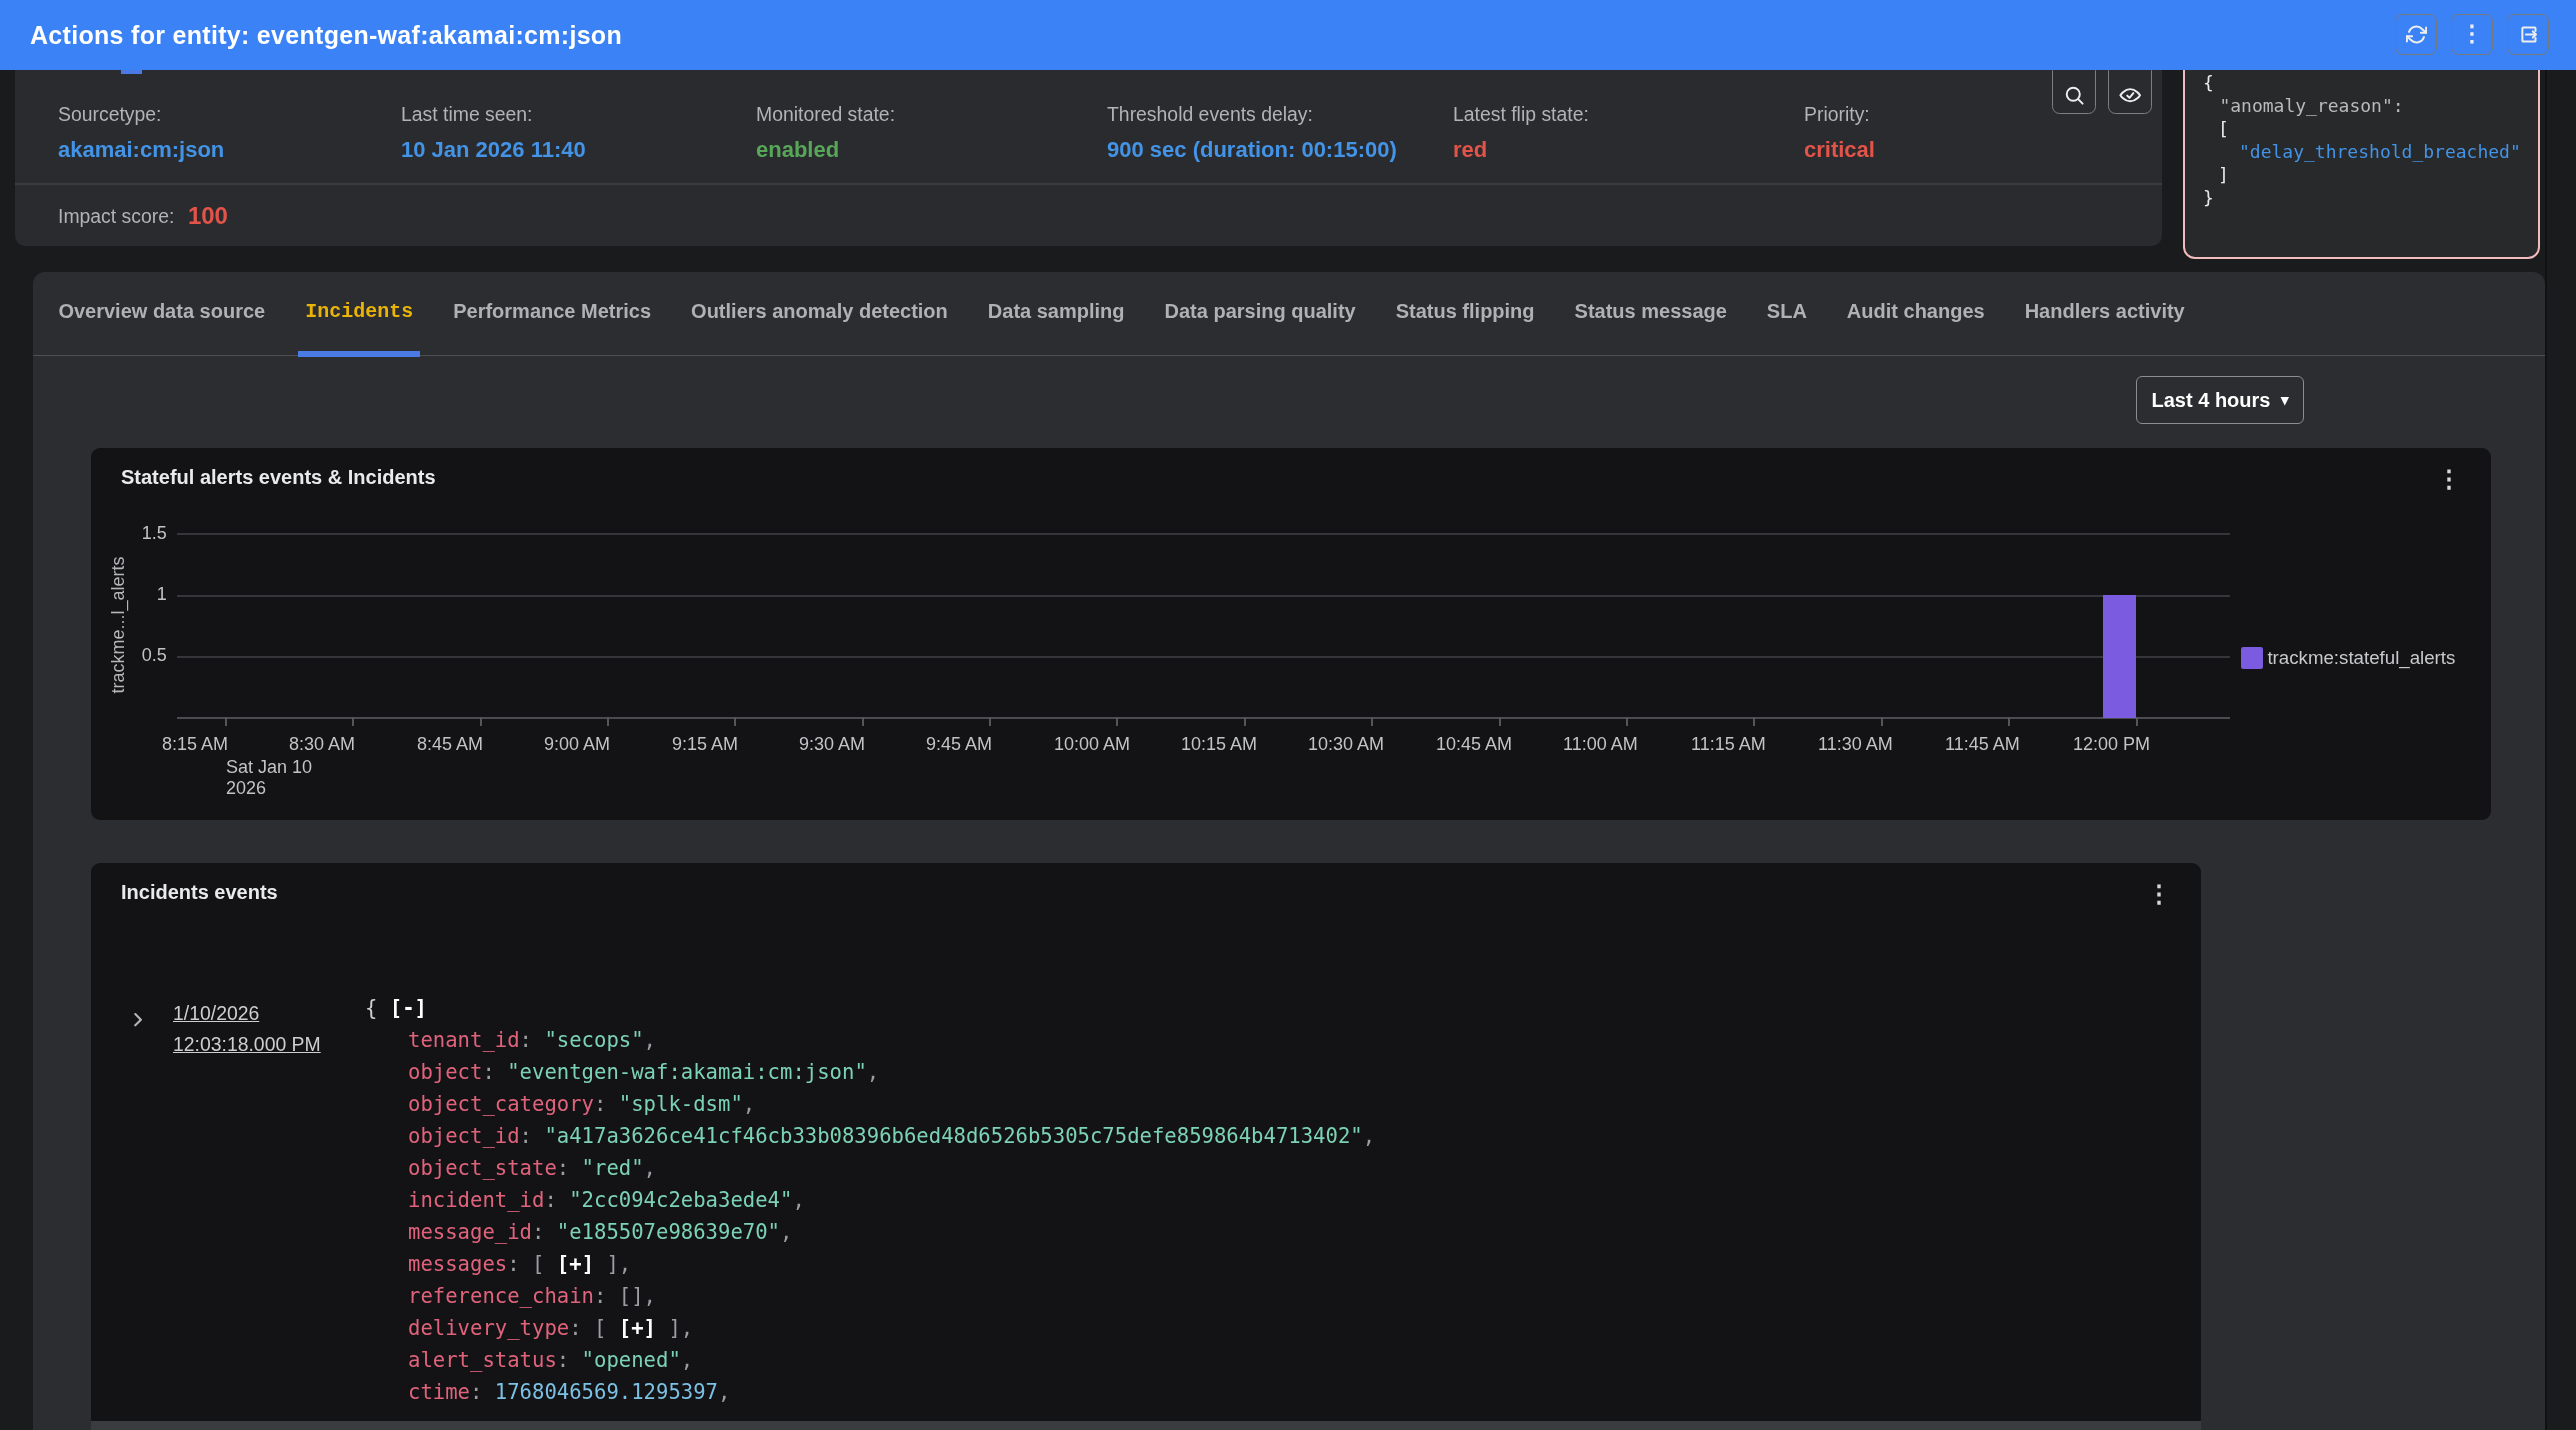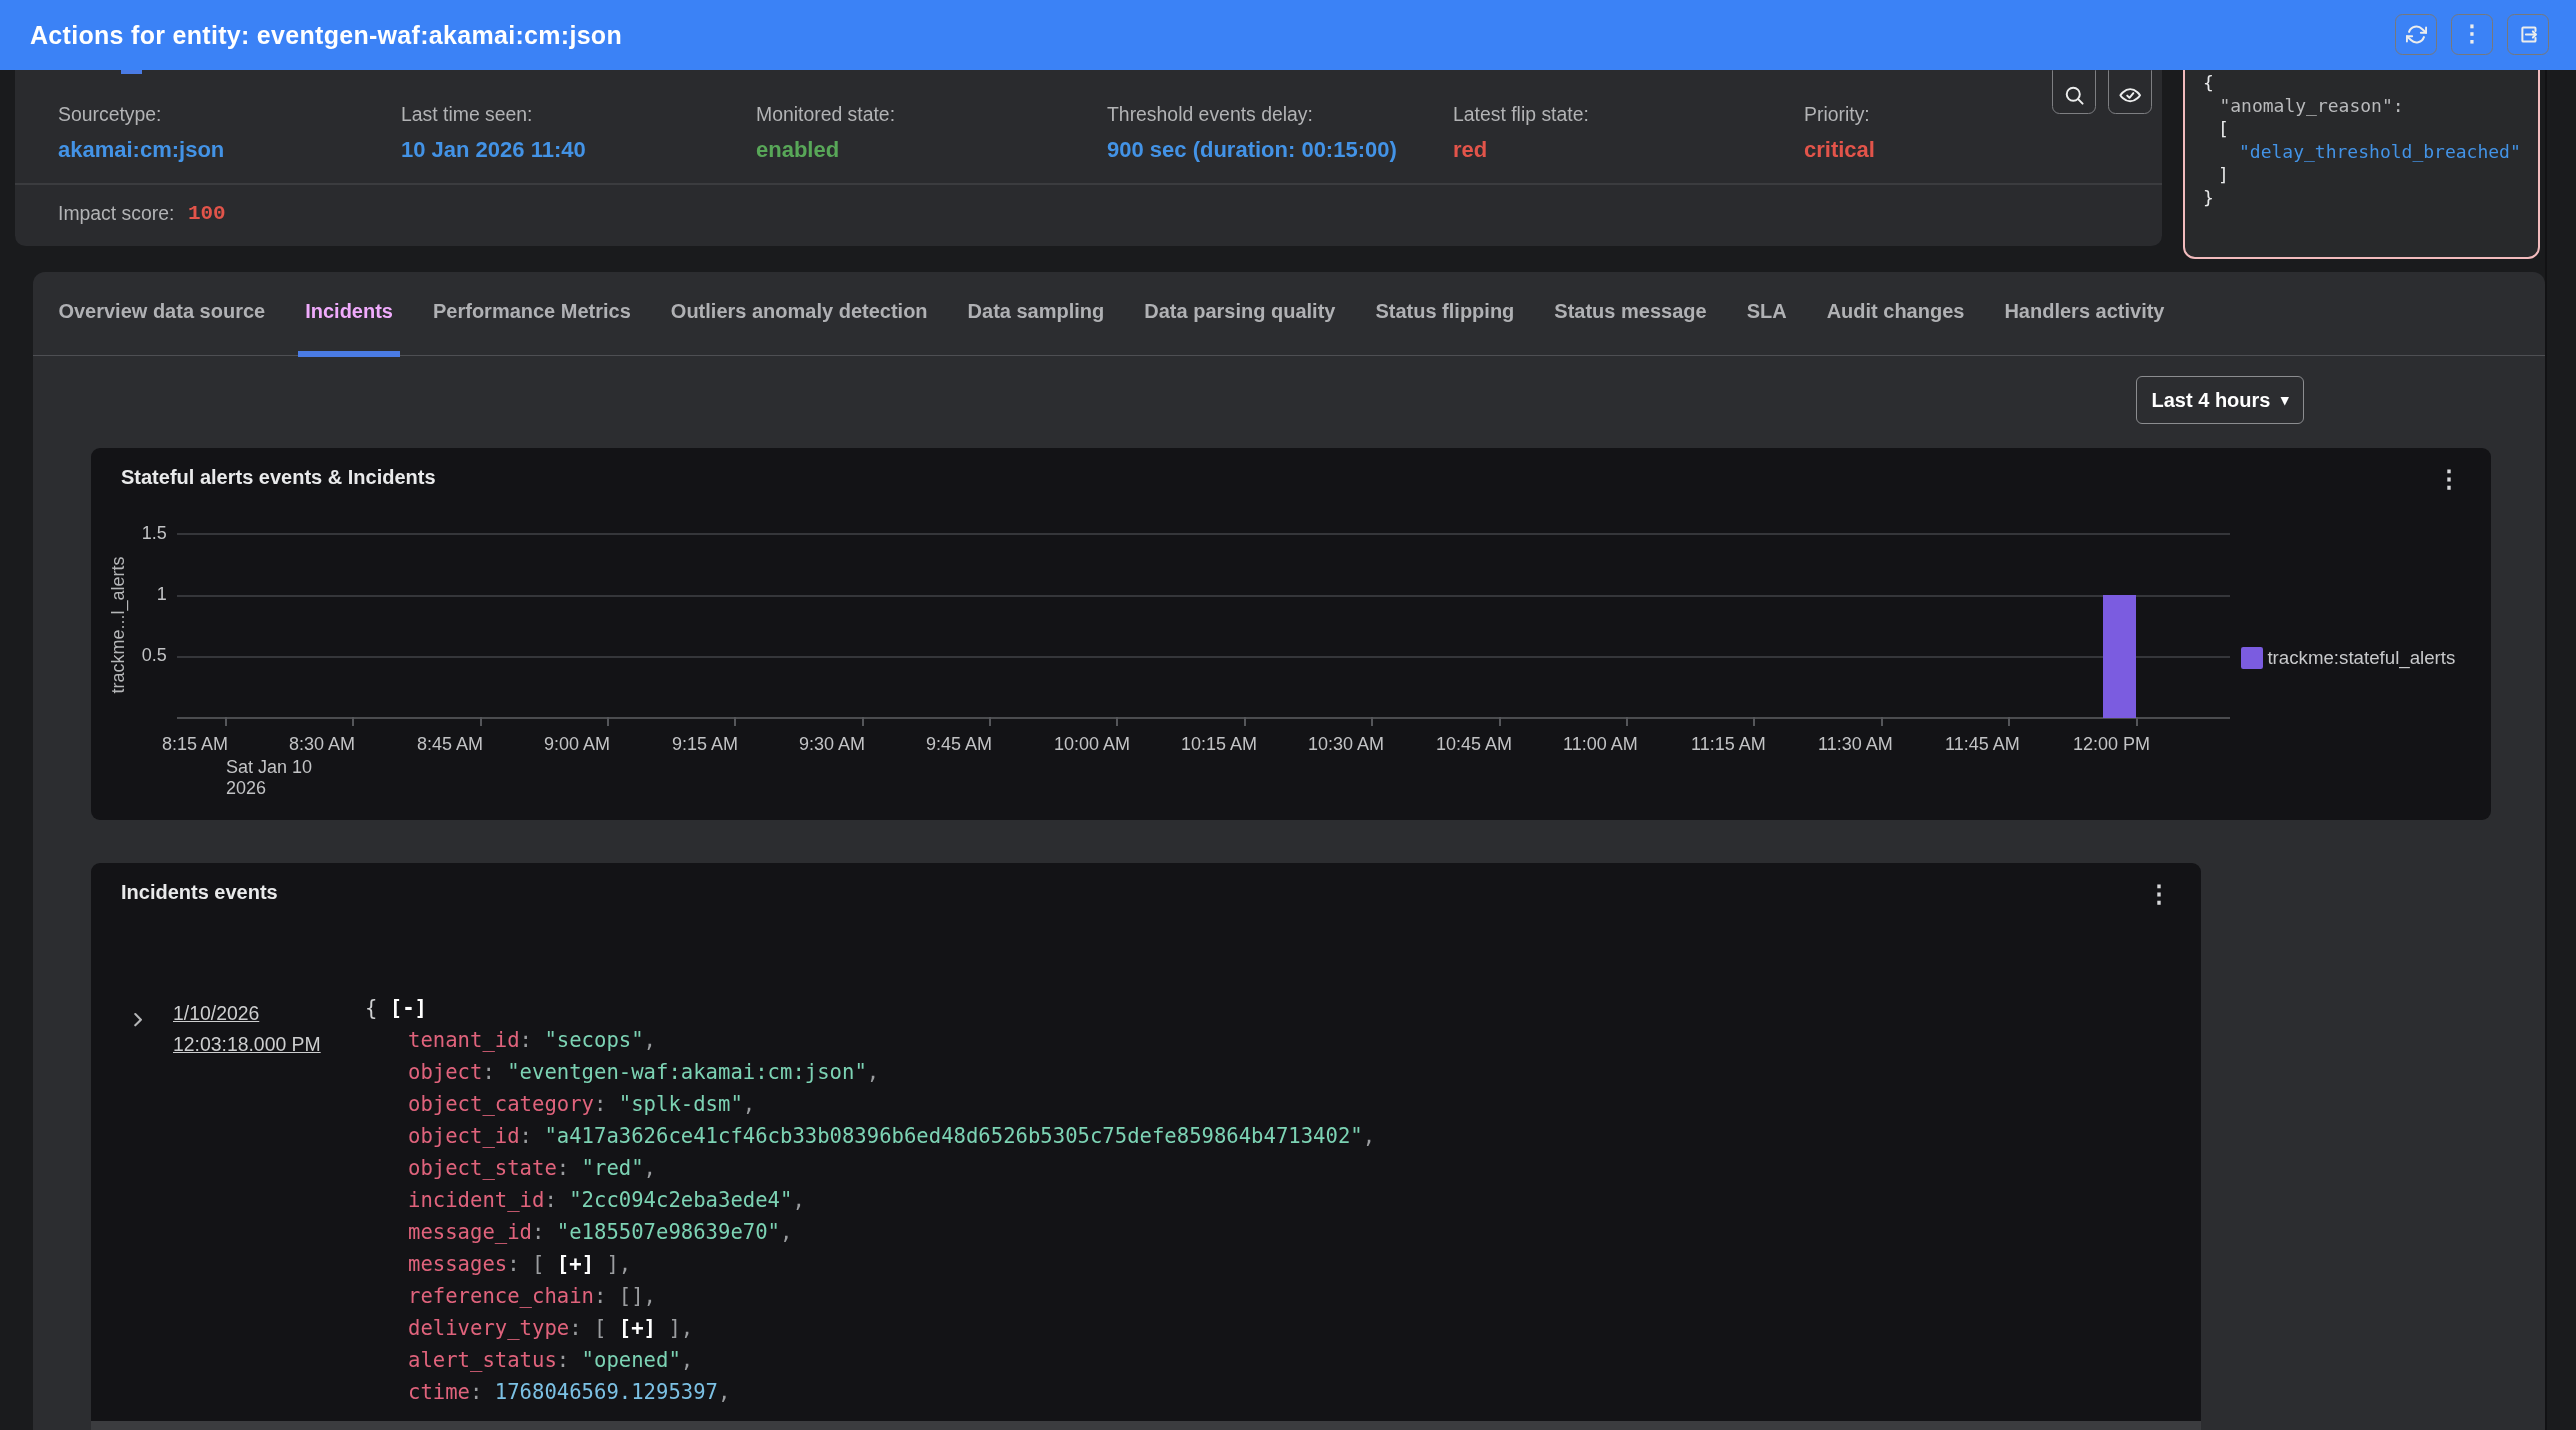--- a/index.html
+++ b/index.html
@@ -22,34 +22,34 @@
   .flabel{font-size:19.4px;color:#b2b3b5;}
   .fvalue{font-size:22px;font-weight:700;margin-top:10.5px;}
   .c-blue{color:#4393e6;}.c-green{color:#58a758;}.c-red{color:#e2544a;}
   .panel-actions{position:absolute;left:2037px;top:-7.5px;display:flex;gap:12px;}
   .pbtn{width:42px;height:43px;border:1.5px solid #7e7f82;border-radius:7.5px;
         display:flex;align-items:flex-end;justify-content:center;padding-bottom:6px;background:transparent;cursor:pointer;}
   .pbtn svg{width:22.4px;height:22.4px;stroke:#eceded;fill:none;stroke-width:2.1;stroke-linecap:round;stroke-linejoin:round;}
   .impact-divider{position:absolute;left:0;right:0;top:113px;height:1.5px;background:#3b3c3f;}
   .impact-row{position:absolute;left:43px;top:132px;display:flex;align-items:center;gap:13.5px;}
   .impact-label{font-size:19.4px;color:#b2b3b5;}
-  .impact-value{font-size:21px;font-weight:700;font-family:Liberation Mono, monospace;}
+  .impact-value{font-size:24px;font-weight:700;}
   
   .anomaly-panel{position:absolute;left:2183px;top:30px;width:357px;height:229px;background:#28292b;
                  border:2.2px solid #f2bbbd;border-radius:12px;z-index:1;box-sizing:border-box;}
   .anomaly-body{position:absolute;left:18px;top:39px;font-family:"DejaVu Sans Mono",monospace;
                 font-size:18px;line-height:23px;}
   .a-brace{color:#e9eaeb;}.a-key{color:#b9babc;}.a-string{color:#4393e6;}
   
   .main-card{position:absolute;left:33px;top:272px;width:2512px;height:1159px;background:#2c2d30;
              border-radius:12px 12px 0 0;}
   .tabs-row{position:absolute;left:0;right:0;top:0;padding:28px 25.4px 0 25.4px;display:flex;gap:40px;
             border-bottom:1.5px solid #4e4f53;height:55px;box-sizing:content-box;}
   .tab{font-size:20px;font-weight:700;color:#b0b1b4;position:relative;padding-bottom:22.4px;cursor:pointer;white-space:nowrap;}
-  .tab.active{color:#f0abfc;}
+  .tab.active{color:#eab308;font-family:Liberation Mono, monospace;}
   .tab.active::after{content:"";position:absolute;left:-6.7px;right:-6.7px;bottom:-1.5px;height:5.2px;background:#4a7be4;}
   .range-btn{position:absolute;right:241px;top:104px;width:168px;height:48px;border:1.5px solid #8c8d90;
              border-radius:6px;display:flex;align-items:center;justify-content:center;gap:10.5px;
              font-size:20px;font-weight:700;color:#ffffff;background:transparent;cursor:pointer;box-sizing:border-box;}
   .caret{font-size:15px;color:#ffffff;}
   .panel{position:absolute;background:#131316;border-radius:9px;}
   .panel-title{position:absolute;left:30px;top:18px;font-size:20px;font-weight:700;color:#e9eaeb;}
   .panel-kebab{position:absolute;right:30px;top:19.4px;color:#d6d7d9;font-size:24px;font-weight:700;cursor:pointer;line-height:1;}
   
   .chart-panel{left:58px;top:176px;width:2400px;height:372px;}

